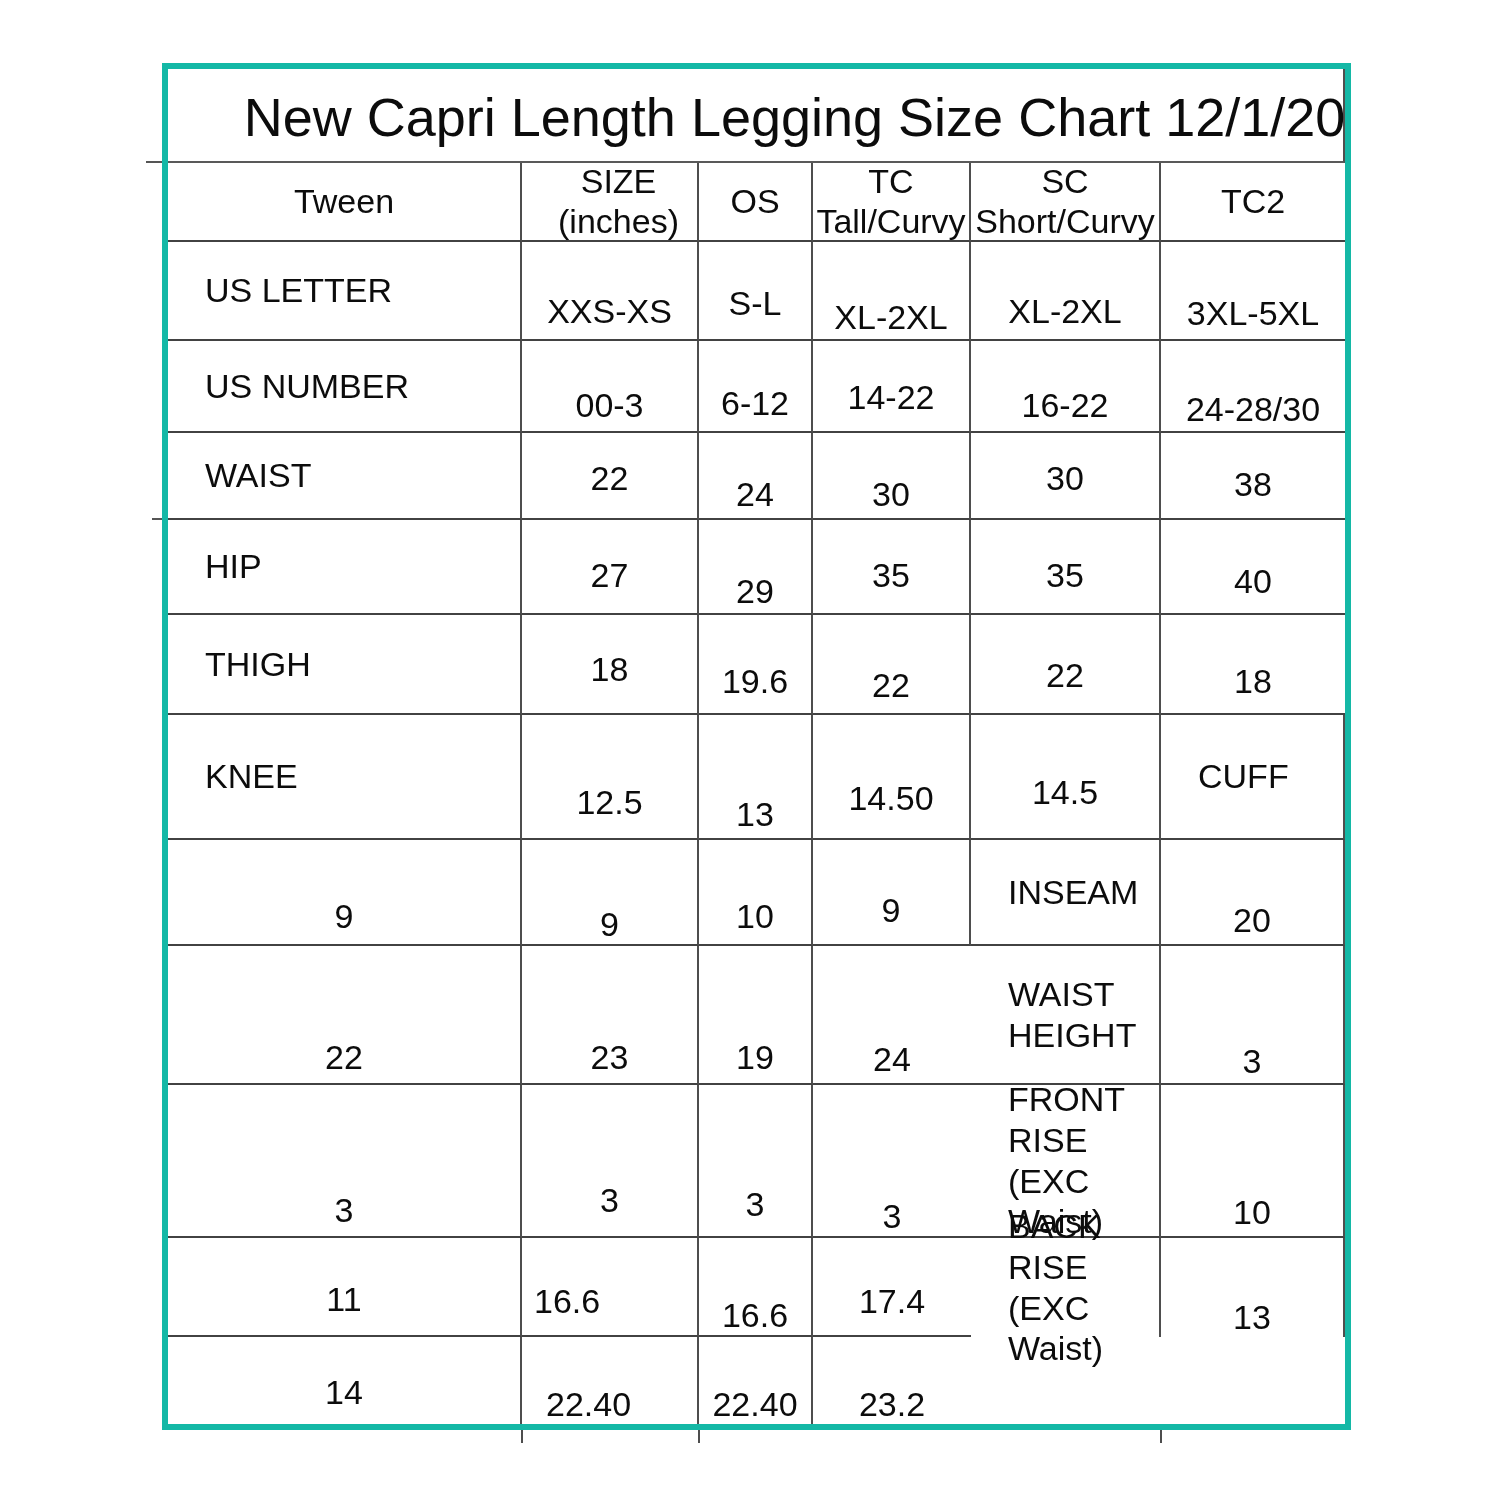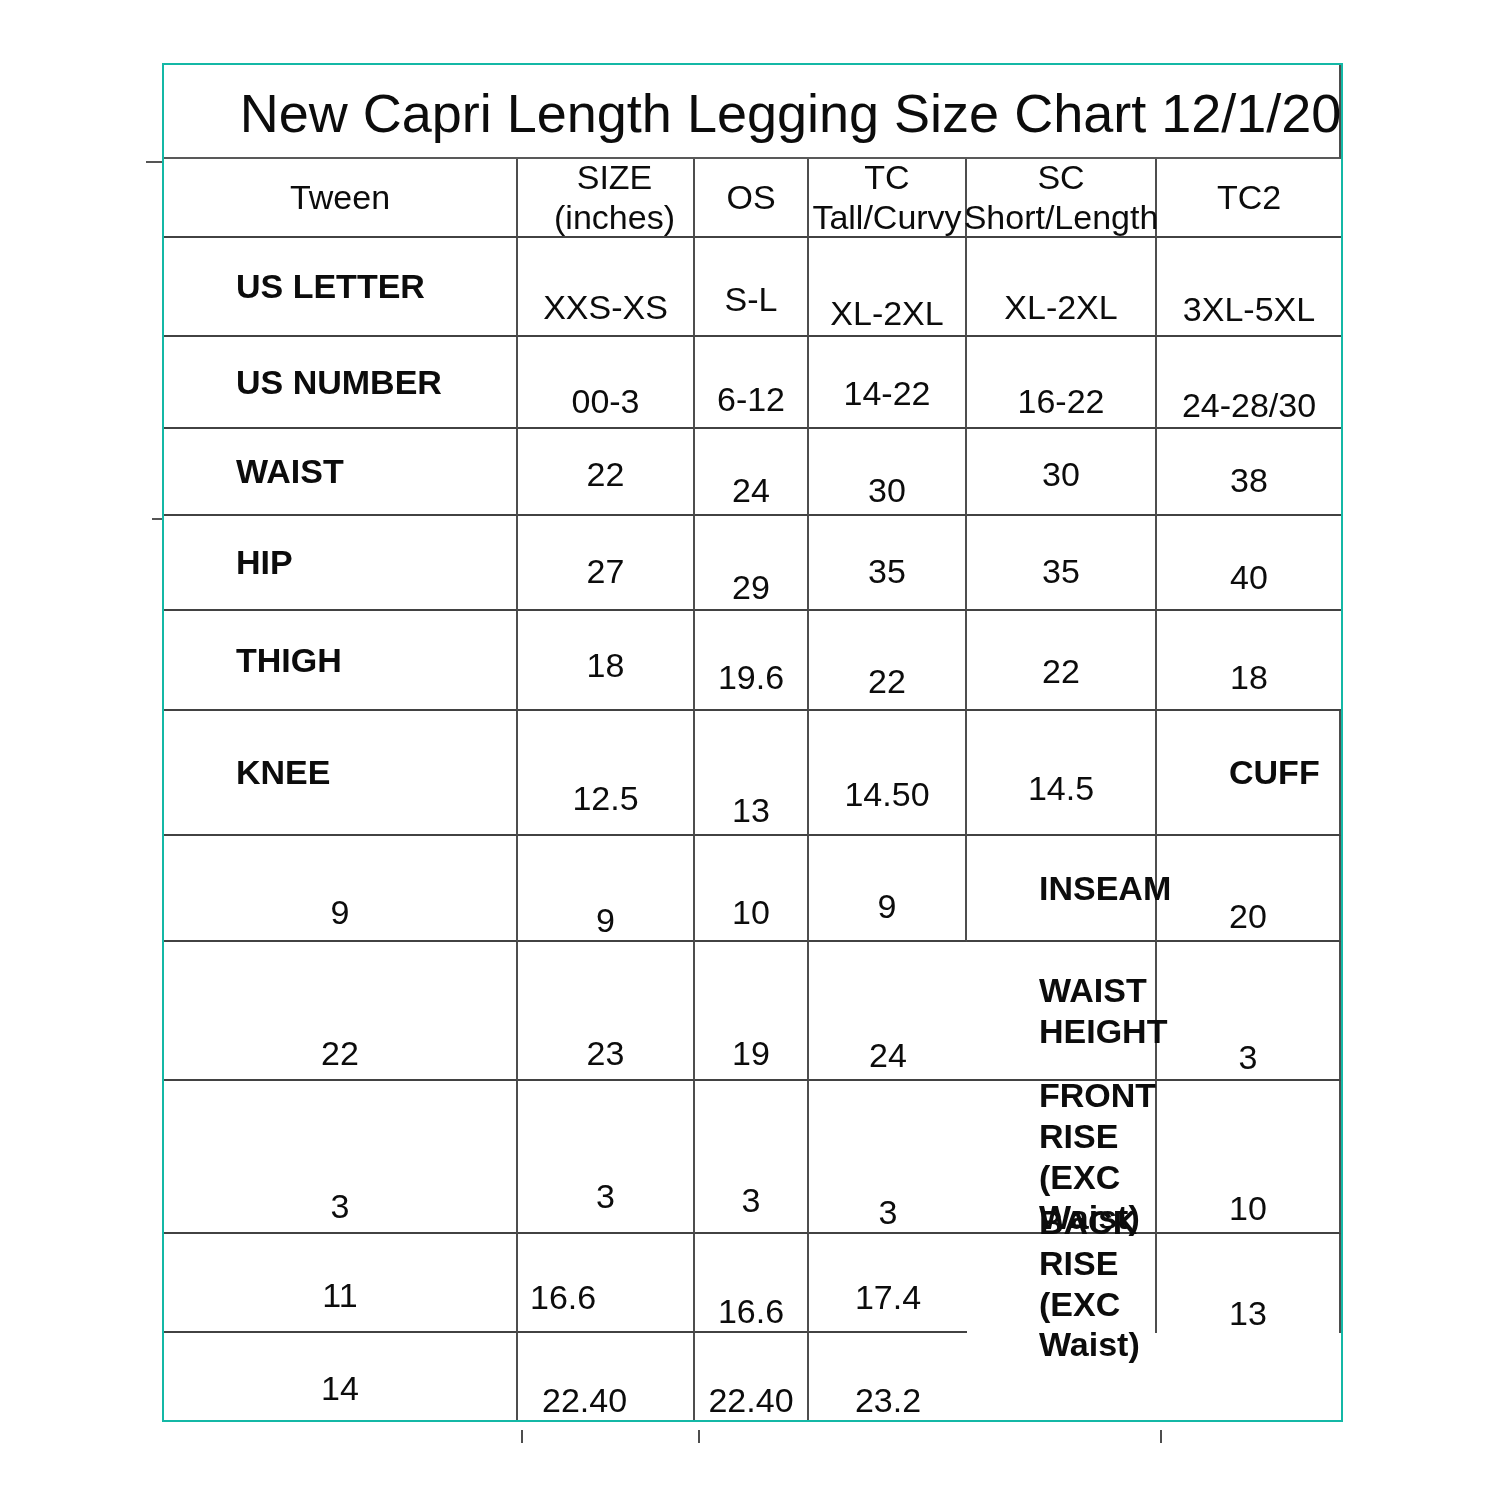--- a/index.html
+++ b/index.html
@@ -15,21 +15,21 @@
   .page {
     position: relative;
     width: 1499px;
     height: 1500px;
     background: #ffffff;
   }
   .tbl {
     position: absolute;
     left: 162px;
     top: 63px;
-    border: 2px solid #14b8a6;
+    border: 6px solid #14b8a6;
     background: #ffffff;
     display: grid;
     grid-template-columns: 354px 177px 114px 158px 190px 184px;
     grid-template-rows: 94px 79px 99px 92px 87px 95px 100px 125px 106px 139px 153px 99px 87px;
   }
   .cell {
     box-sizing: border-box;
     display: flex;
     border-right: 2px solid #4e4e4e;
     border-bottom: 2px solid #424242;
@@ -55,24 +55,23 @@
     white-space: pre-line;
     line-height: 1.15;
   }
   .corner {
     align-items: center;
     justify-content: center;
     padding-left: 18px;
   }
   .lbl {
     align-items: center;
-    padding-left: 72px;
+    padding-left: 37px;
     white-space: pre-line;
     line-height: 1.2;
-    font-weight: bold;
   }
   .val {
     align-items: flex-end;
     justify-content: center;
   }
   .val.left {
     justify-content: flex-start;
   }
   
   .stub-v {
@@ -94,21 +93,21 @@
   <div class="tbl">
 
     <div class="cell title">New Capri Length Legging Size Chart 12/1/20</div>
 
     <div class="cell hdr">Tween</div>
     <div class="cell hdr corner">SIZE (inches)</div>
     <div class="cell hdr">OS</div>
     <div class="cell hdr">TC
 Tall/Curvy</div>
     <div class="cell hdr">SC
-Short/Length</div>
+Short/Curvy</div>
     <div class="cell hdr lastcol">TC2</div>
 
     <div class="cell lbl">US LETTER</div>
     <div class="cell val" style="padding-bottom:8px">XXS-XS</div>
     <div class="cell val" style="padding-bottom:16px">S-L</div>
     <div class="cell val" style="padding-bottom:2px">XL-2XL</div>
     <div class="cell val" style="padding-bottom:8px">XL-2XL</div>
     <div class="cell val lastcol" style="padding-bottom:6px">3XL-5XL</div>
 
     <div class="cell lbl">US NUMBER</div>

